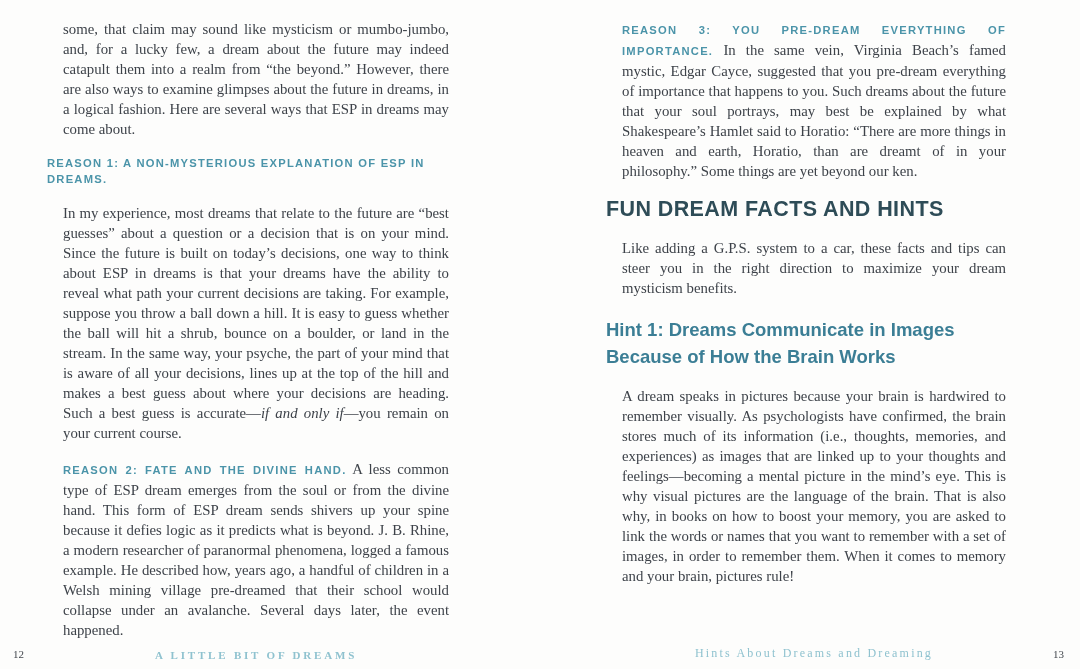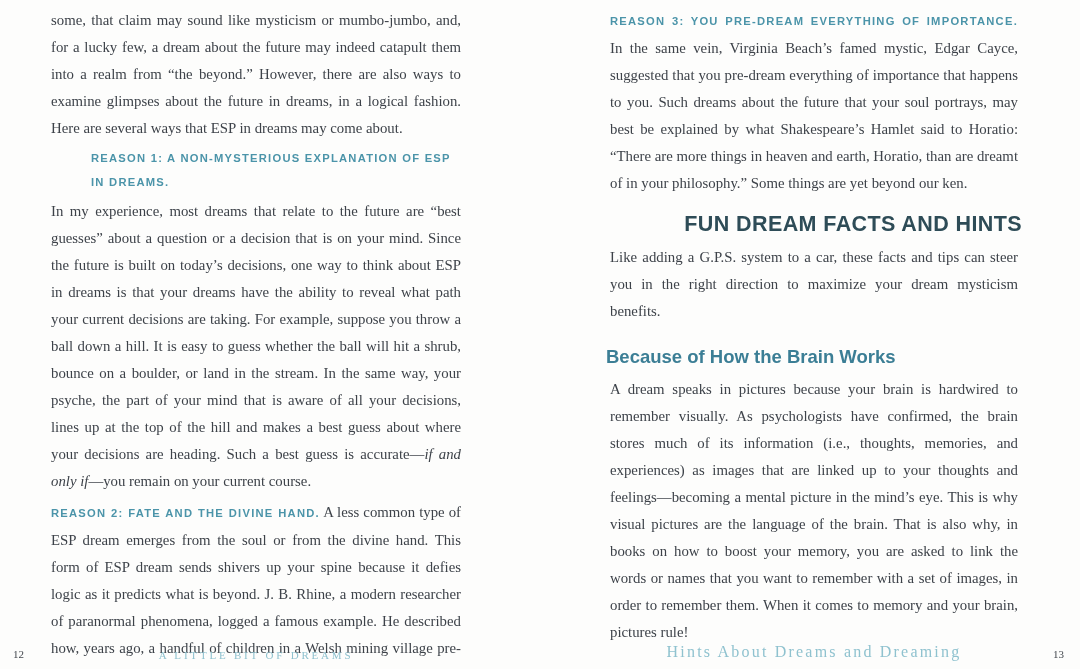--- a/index.html
+++ b/index.html
@@ -11,66 +11,65 @@
     font-family: "Liberation Serif", serif;
   }
   .col {
     position: absolute;
     top: 3px;
   }
   .col-left  { left: 47px;  width: 418px; }
   .col-right { left: 606px; width: 416px; }
 
   p.body {
-    margin: 4px;
+    margin: 16px;
     text-align: justify;
     font-family: "Liberation Serif", serif;
     font-size: 14.8px;
-    line-height: 27px;
+    line-height: 20px;
     color: #3d4249;
   }
   p.body i { font-style: italic; }
 
   .reason-heading {
     font-family: "Liberation Sans", sans-serif;
     font-weight: 700;
     font-size: 11.2px;
     letter-spacing: 1.25px;
     color: #4b94a9;
   }
-  .reason-block { display: block; line-height: 24px; margin-left: 44px; }
+  .reason-block { display: block; line-height: 16px; }
 
   .section-heading {
     font-family: "Liberation Sans", sans-serif;
     font-weight: 700;
     font-size: 21.5px;
     letter-spacing: 0.4px;
     color: #2e4c57;
     margin: 15px 0 7px 0;
-    text-align: right;
   }
   .hint-heading {
     font-family: "Liberation Sans", sans-serif;
     font-weight: 700;
     font-size: 18.5px;
     line-height: 26.5px;
     color: #3b7e95;
     margin: 19px 0 5px 0;
   }
   .hint-heading span { display: block; }
 
   .running-title {
     position: absolute;
     bottom: 8px;
     text-align: center;
     font-family: "Liberation Serif", serif;
     color: #8fc2cf;
   }
-  .running-left  { left: 47px;  width: 418px; font-size: 11px;  letter-spacing: 2.8px; }
-  .running-right { left: 606px; width: 416px; font-size: 16px;  letter-spacing: 2.2px; }
+  .running-left  { left: 47px;  width: 418px; font-size: 11px;  letter-spacing: 2.8px; font-weight: bold; }
+  .running-right { left: 606px; width: 416px; font-size: 12px;  letter-spacing: 2.2px; }
 
   .page-num {
     position: absolute;
     bottom: 9px;
     font-family: "Liberation Serif", serif;
     font-size: 11px;
     color: #43484e;
   }
   .page-num-left  { left: 13px; }
   .page-num-right { right: 16px; }
@@ -89,20 +88,21 @@
 </div>
 
 <div class="col col-right">
   <p class="body"><span class="reason-heading">REASON 3: YOU PRE-DREAM EVERYTHING OF IMPORTANCE.</span><span> In the same vein, Virginia Beach’s famed mystic, Edgar Cayce, suggested that you pre-dream everything of importance that happens to you. Such dreams about the future that your soul portrays, may best be explained by what Shakespeare’s Hamlet said to Horatio: “There are more things in heaven and earth, Horatio, than are dreamt of in your philosophy.” Some things are yet beyond our ken.</span></p>
 
   <h2 class="section-heading">FUN DREAM FACTS AND HINTS</h2>
 
   <p class="body">Like adding a G.P.S. system to a car, these facts and tips can steer you in the right direction to maximize your dream mysticism benefits.</p>
 
   <h3 class="hint-heading">
+      <span>Hint 1: Dreams Communicate in Images</span>
       <span>Because of How the Brain Works</span>
     </h3>
 
   <p class="body">A dream speaks in pictures because your brain is hardwired to remember visually. As psychologists have confirmed, the brain stores much of its information (i.e., thoughts, memories, and experiences) as images that are linked up to your thoughts and feelings—becoming a mental picture in the mind’s eye. This is why visual pictures are the language of the brain. That is also why, in books on how to boost your memory, you are asked to link the words or names that you want to remember with a set of images, in order to remember them. When it comes to memory and your brain, pictures rule!</p>
 </div>
 
 <div class="page-num page-num-left">12</div>
 
 <div class="running-title running-left">A LITTLE BIT OF DREAMS</div>
 

